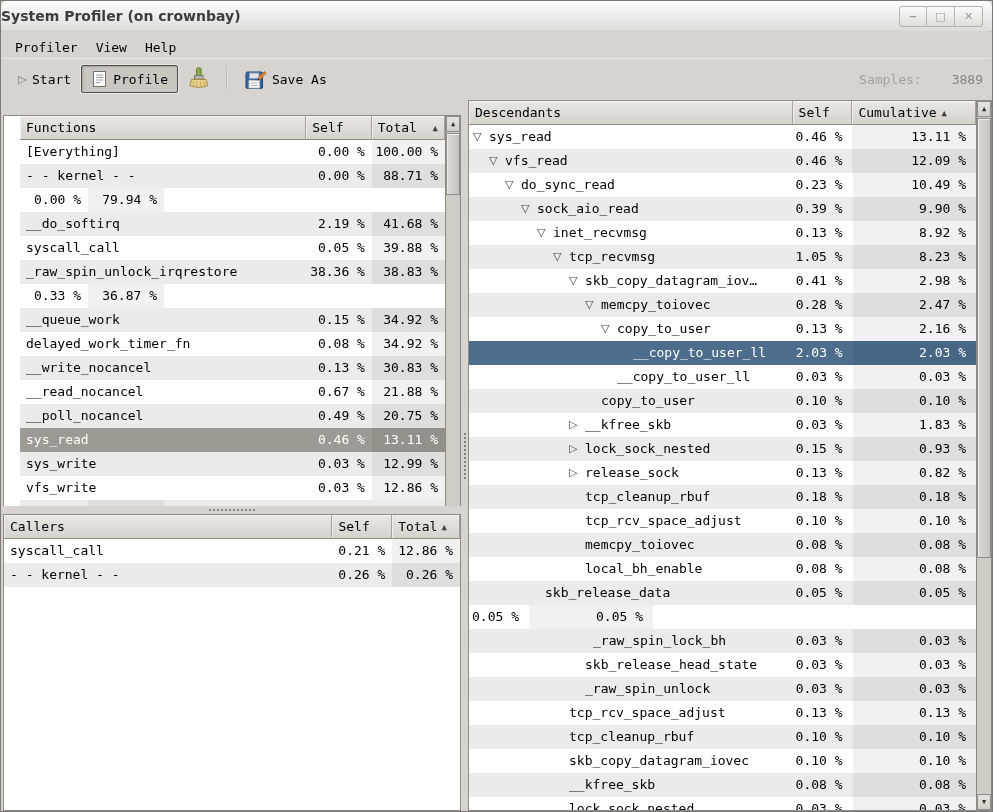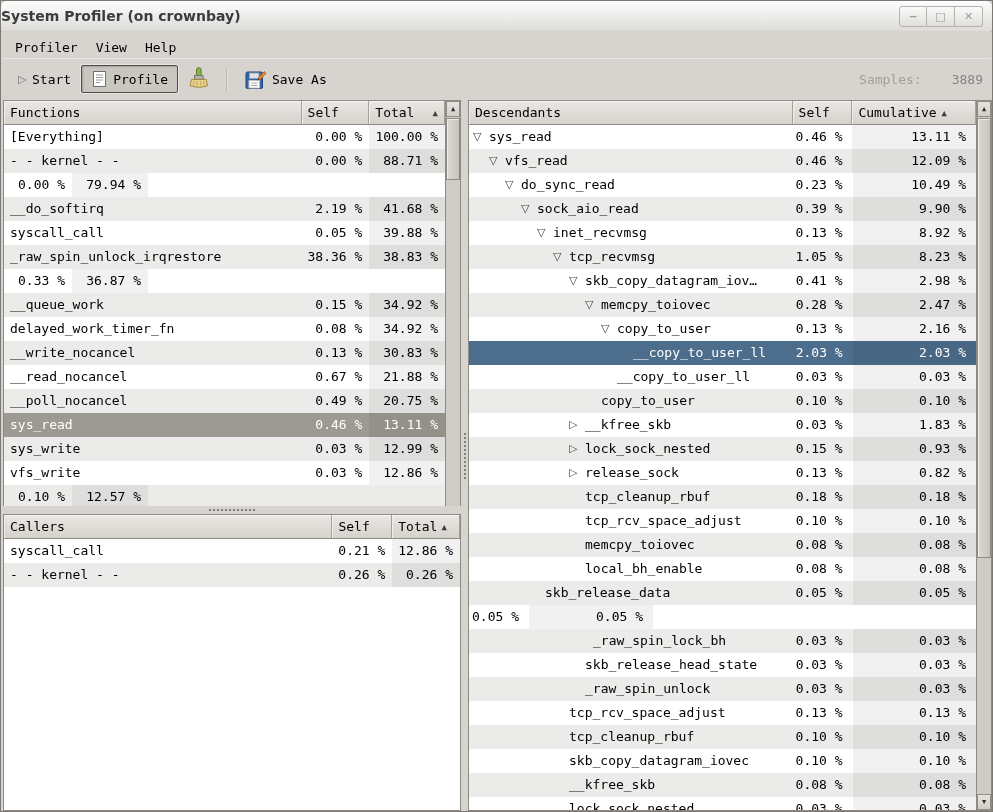--- a/index.html
+++ b/index.html
@@ -36,21 +36,21 @@
         box-shadow:inset 1px 1px 2px rgba(0,0,0,.18), 0 0 0 1px #e9e7e3;}
   .play-glyph{font-size:15px;color:#8a8a8a;line-height:15px;}
   .tsep{width:2px;height:24px;margin:0 7px;background:linear-gradient(to right,#aeaba5,#f2f1ee);}
   .spacer{flex:1;}
   .samples-label{font-size:13px;color:#a3a099;}
   .samples-value{font-size:13px;color:#878480;margin-left:30px;margin-right:2px;}
 
   
   .panel{position:absolute;background:var(--panel-bg,#fff);border:1px solid var(--border,#8e8b85);
          box-sizing:border-box;overflow:hidden;}
-  #functions-panel{left:2px;top:99px;width:458px;height:472px;}
+  #functions-panel{left:2px;top:114px;width:458px;height:472px;padding-left:16px;}
   #callers-panel{left:2px;top:513px;width:458px;height:297px;}
   #descendants-panel{left:467px;top:99px;width:524px;height:711px;}
 
   .thead{display:flex;height:24px;box-sizing:border-box;}
   .has-scroll .thead,.has-scroll .tbody{margin-right:15px;}
   .hcell{box-sizing:border-box;background:linear-gradient(#eae8e4,#d5d2cc);
          border-right:1px solid #a5a19a;border-bottom:1px solid #8e8b85;
          box-shadow:inset 0 1px 0 #f7f6f4, inset 1px 0 0 #f0efec;
          padding:0 6px;font-size:13px;line-height:22px;color:#000;
          display:flex;justify-content:space-between;align-items:center;overflow:hidden;white-space:nowrap;}

